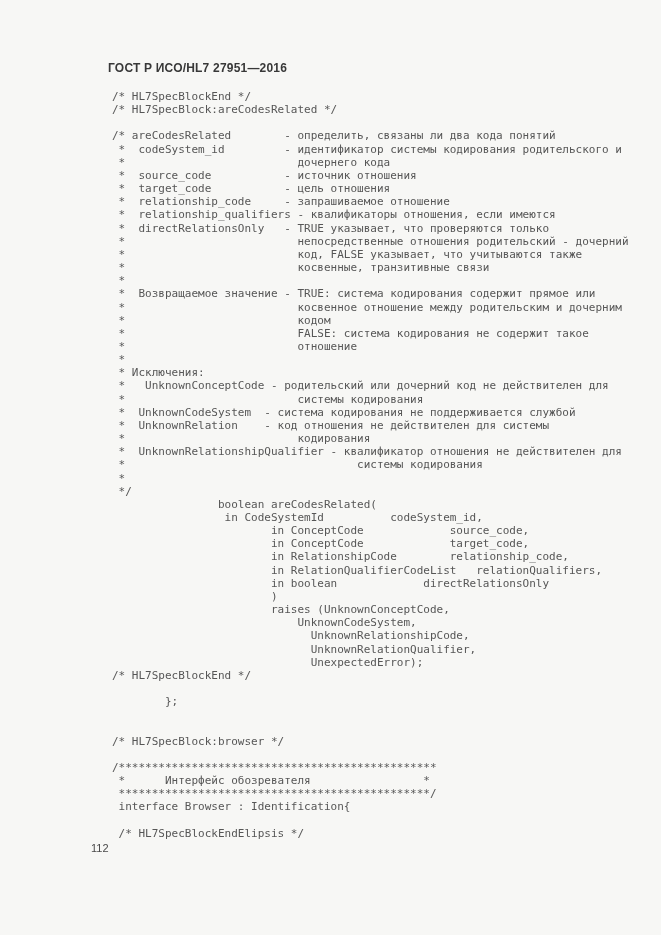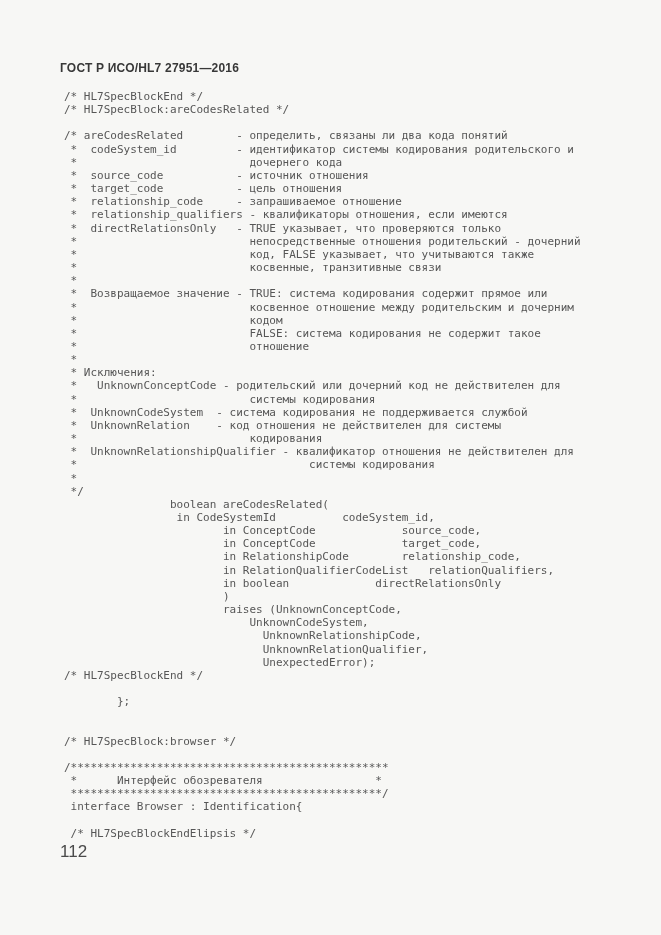--- a/index.html
+++ b/index.html
@@ -11,20 +11,21 @@
     height: 935px;
     background: #f7f7f5;
     position: relative;
     overflow: hidden;
     font-family: "Liberation Sans", sans-serif;
   }
   .page {
     position: absolute;
     inset: 0;
     background: #f7f7f5;
+    margin-left: 48px;
   }
   .doc-header {
     position: absolute;
     left: 60px;
     top: 61px;
     font-family: "Liberation Sans", sans-serif;
     font-size: 12px;
     font-weight: bold;
     color: #383838;
     letter-spacing: 0.2px;
@@ -38,24 +39,24 @@
     font-family: "DejaVu Sans Mono", "Liberation Mono", monospace;
     font-size: 11px;
     line-height: 13.15px;
     color: #565656;
     white-space: pre;
     letter-spacing: 0;
     font-variant-ligatures: none;
   }
   .page-number {
     position: absolute;
-    left: 60px;
+    left: 43px;
     top: 842px;
     font-family: "Liberation Sans", sans-serif;
-    font-size: 17px;
+    font-size: 11px;
     color: #4a4a4a;
   }
 </style>
 </head>
 <body>
 
 <div class="page">
 
   <div class="doc-header">ГОСТ Р ИСО/HL7 27951—2016</div>
 

